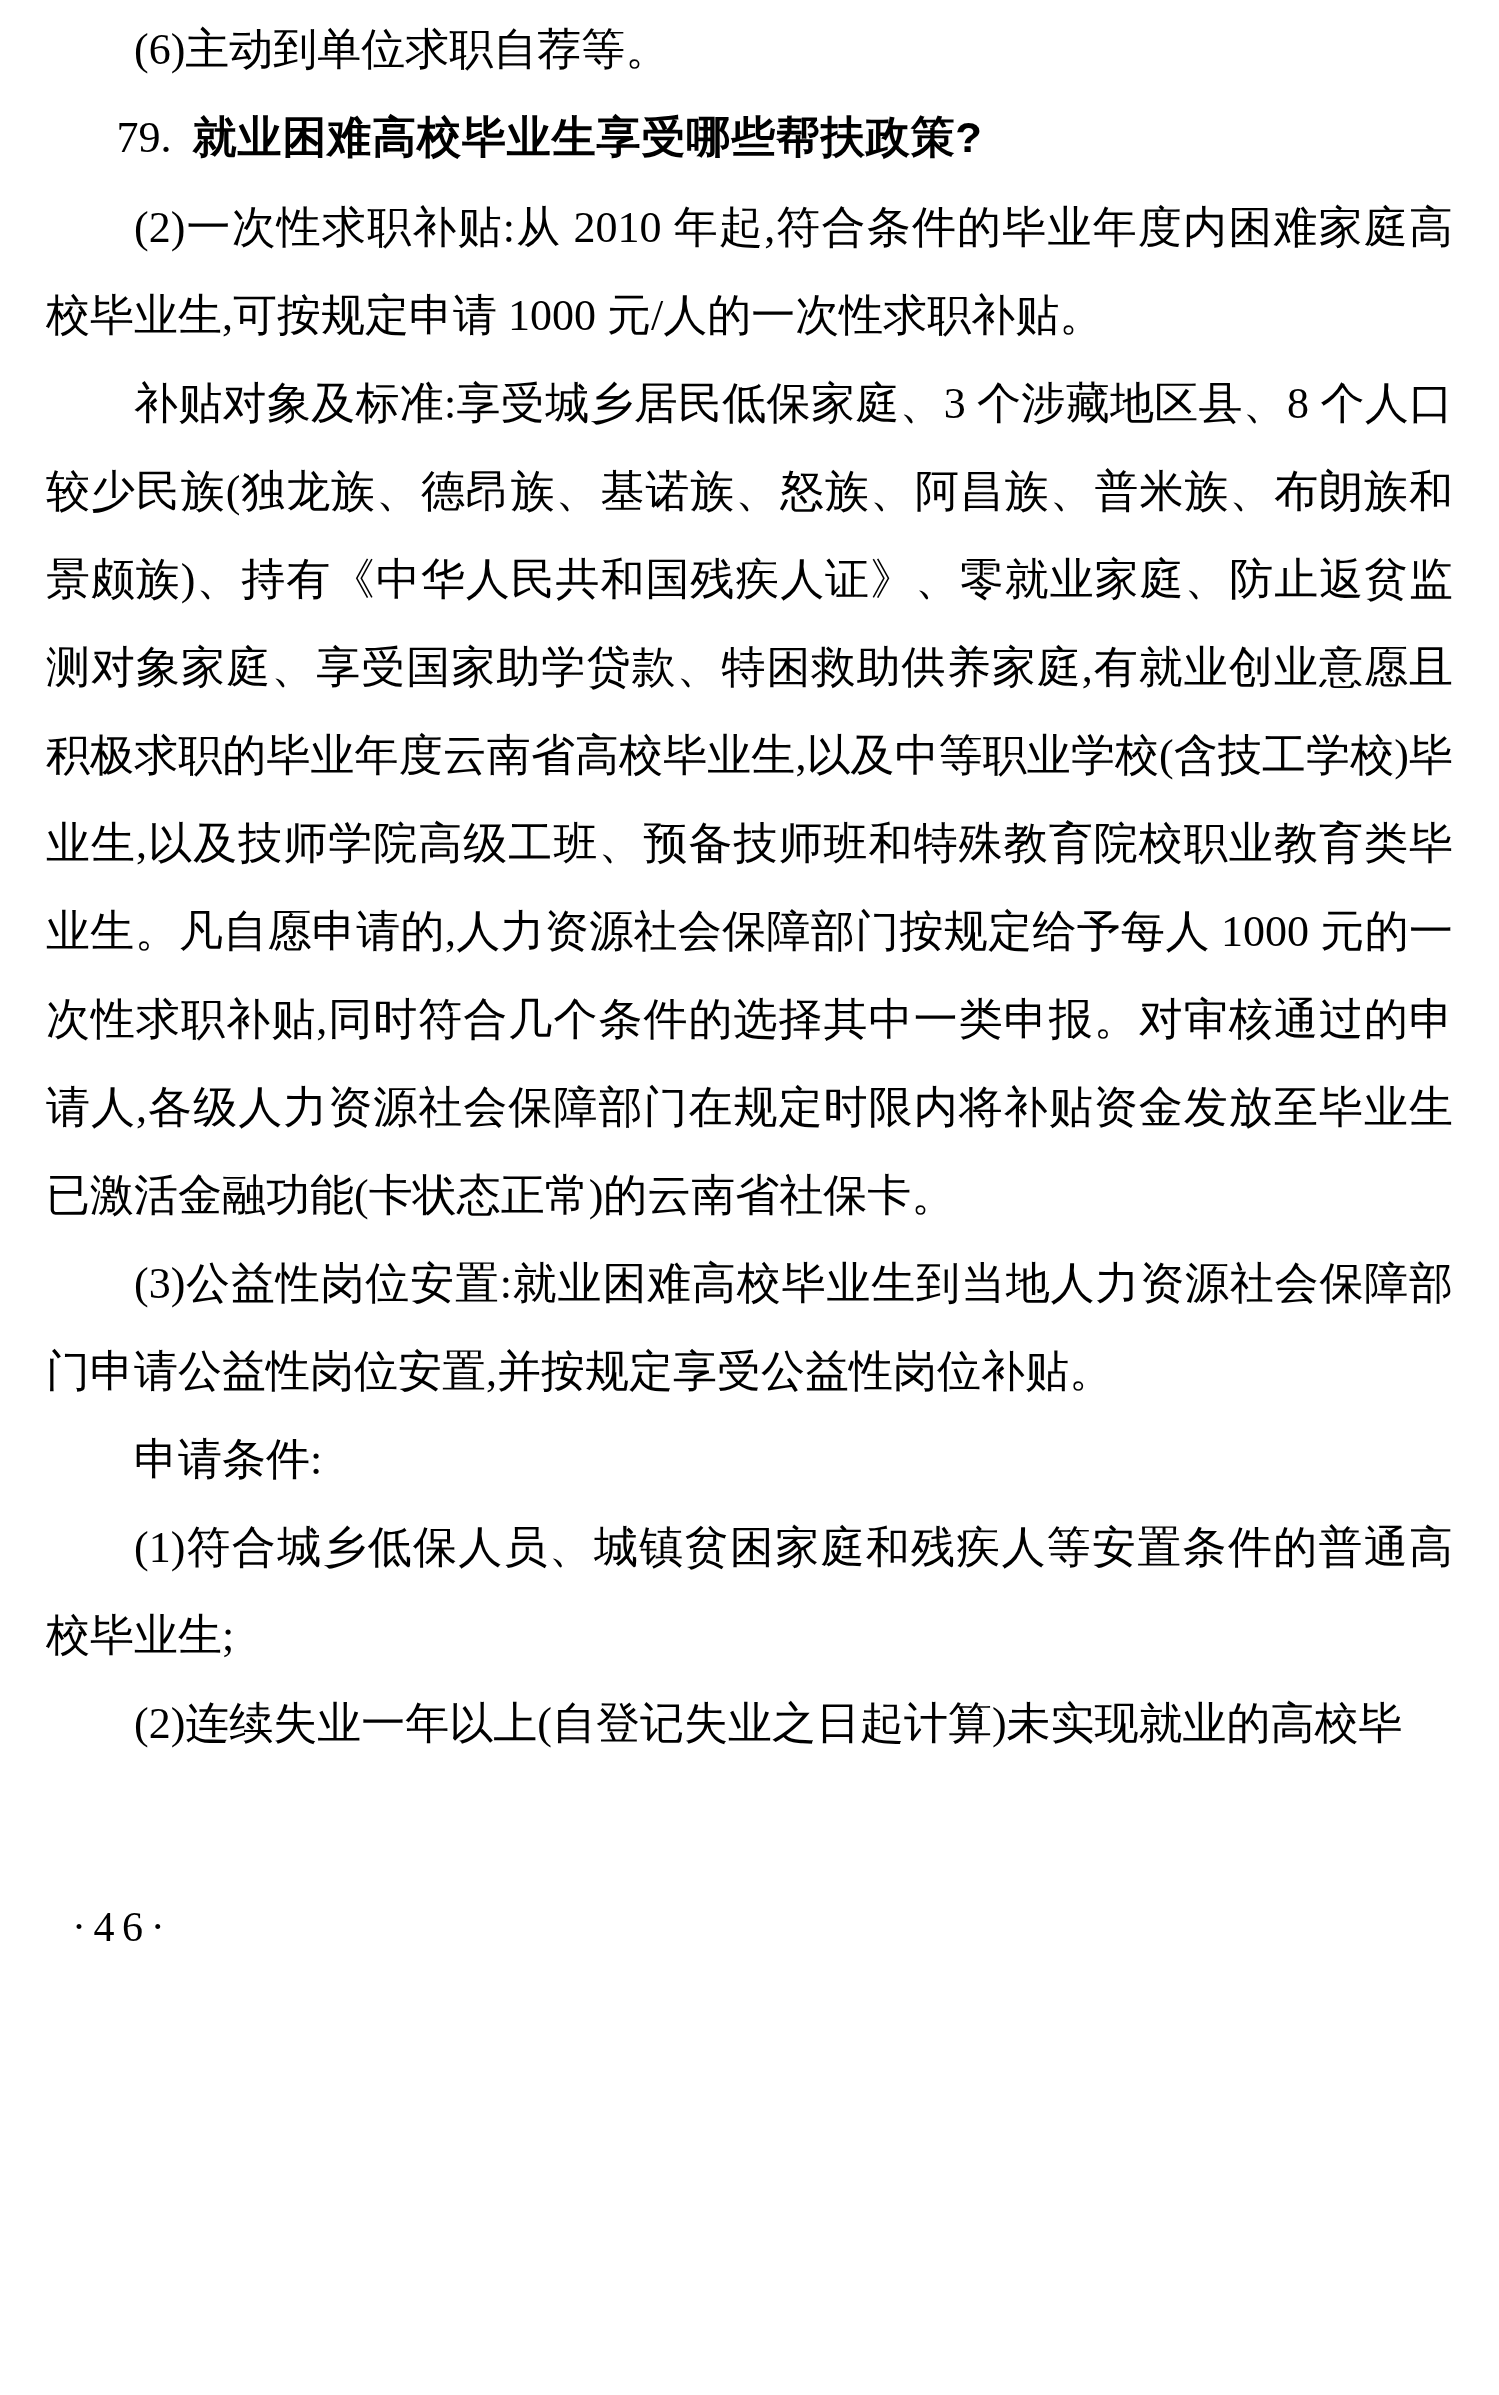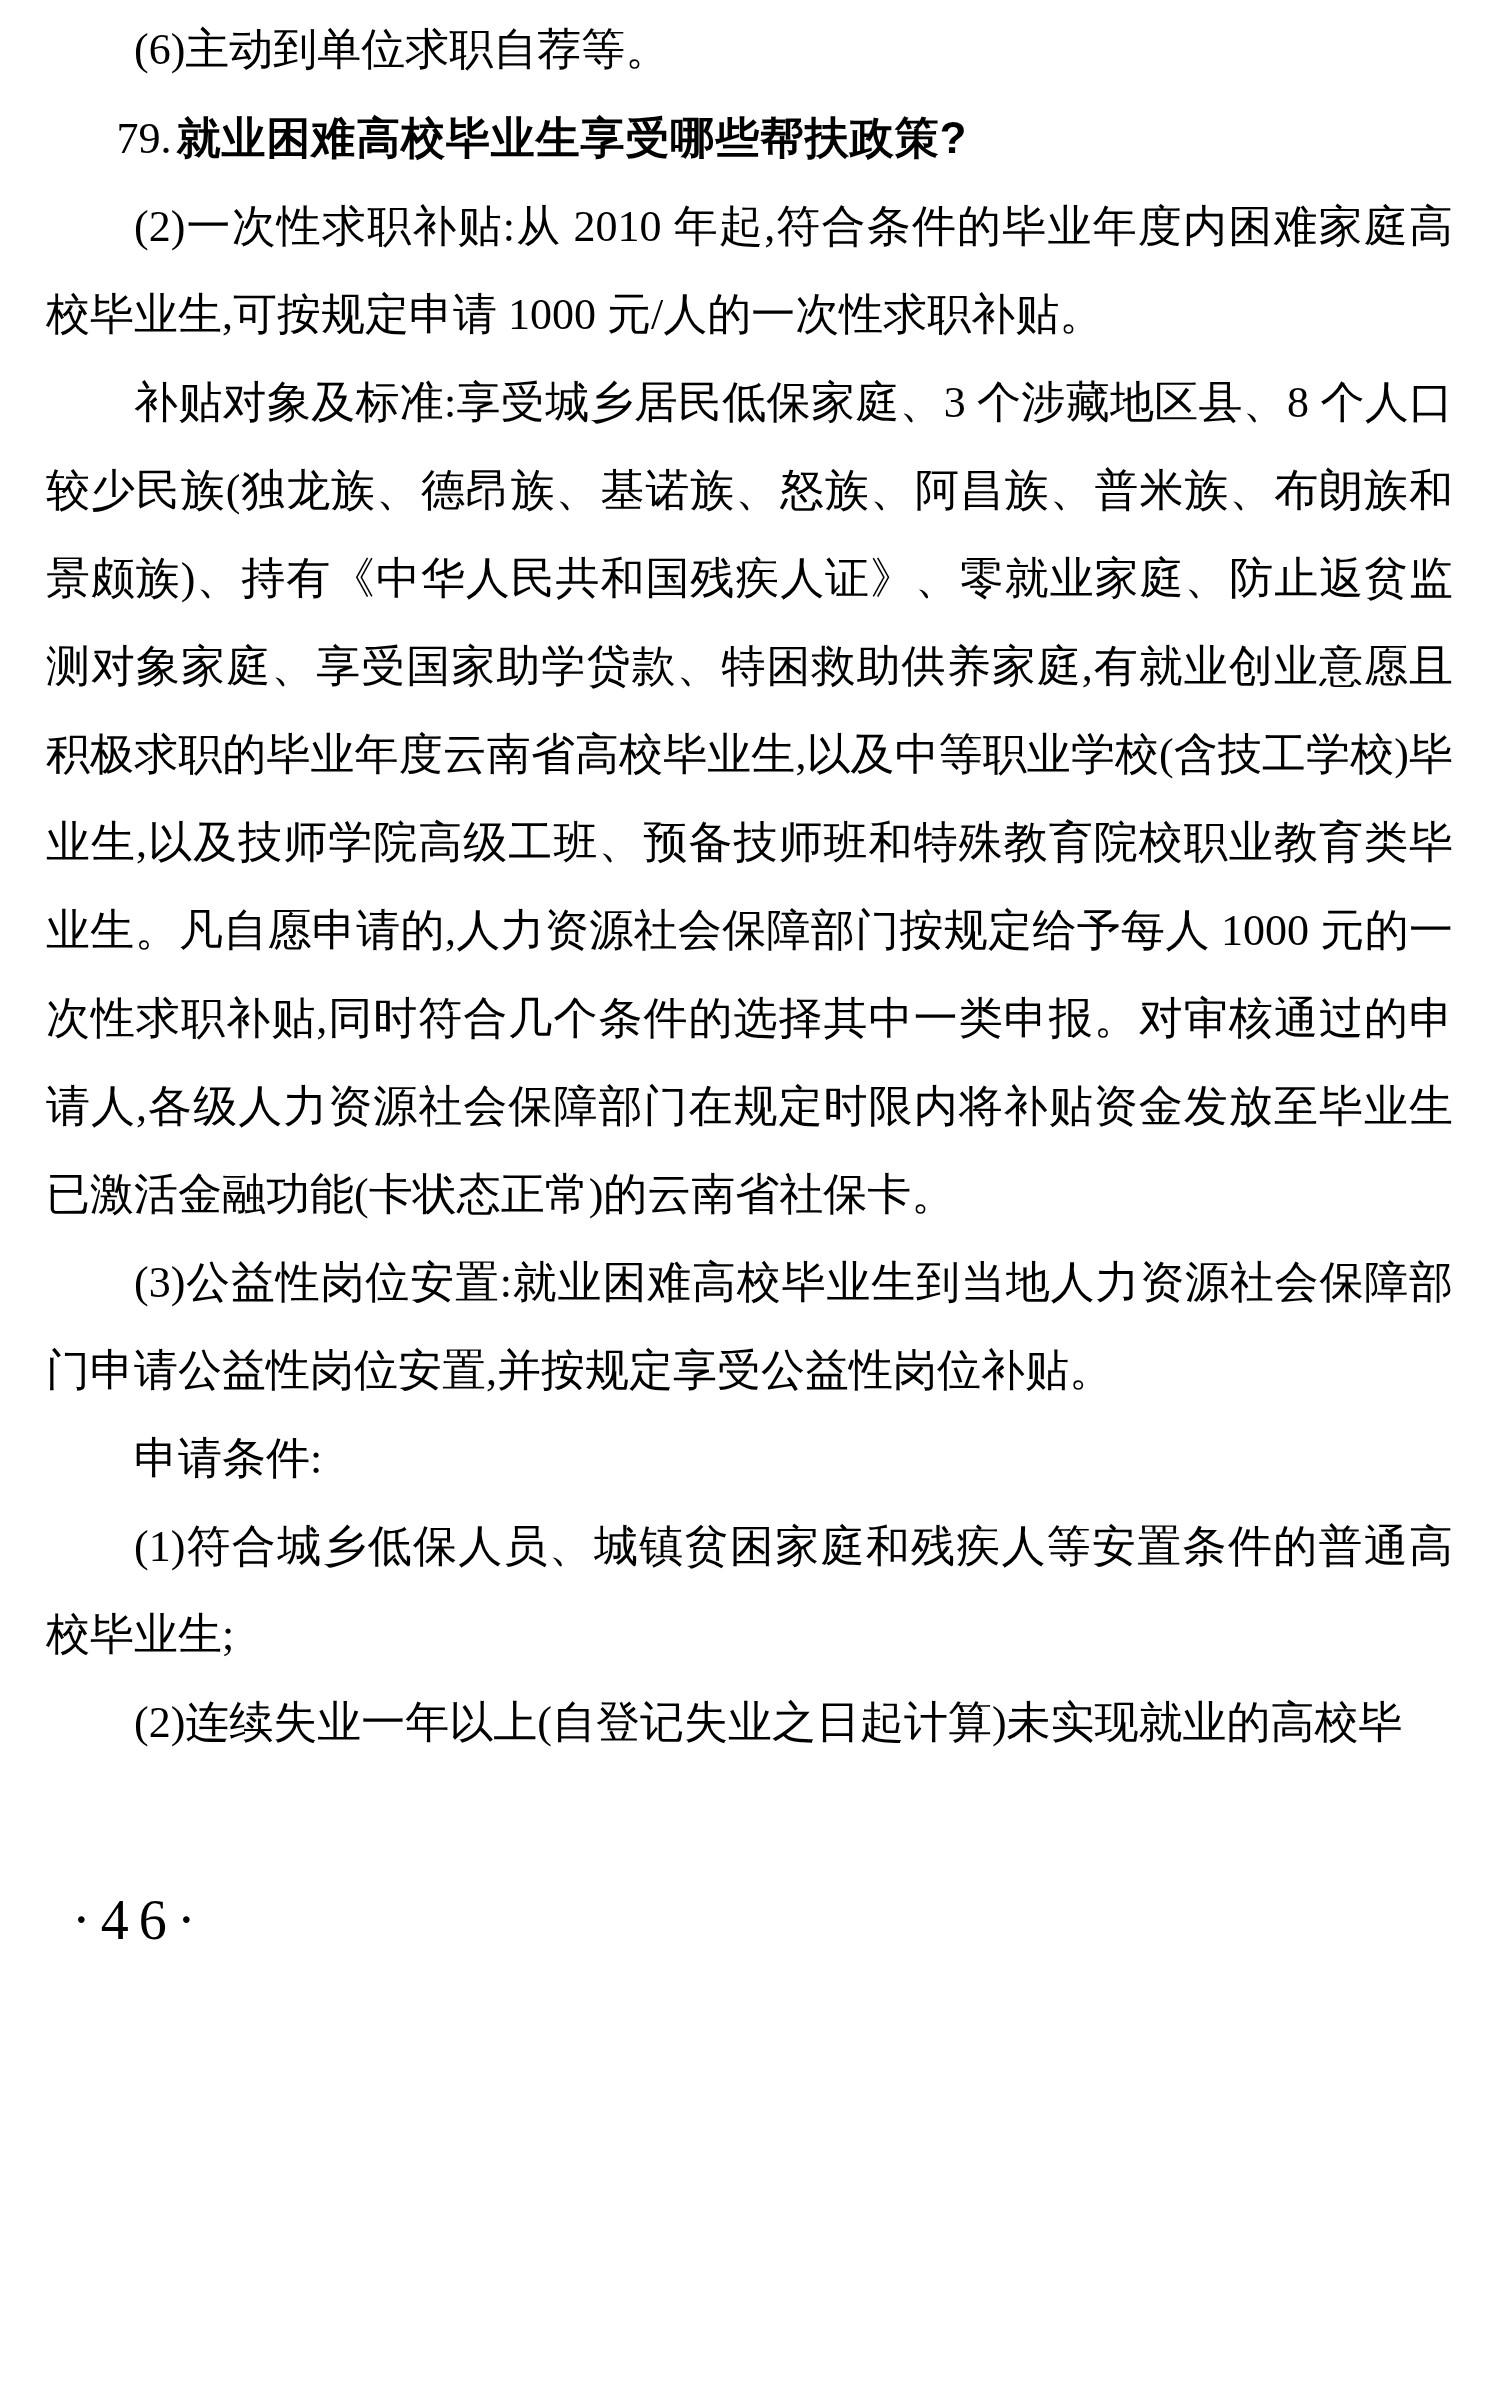--- a/index.html
+++ b/index.html
@@ -30,33 +30,34 @@
   .question-heading {
     margin: 0;
     text-indent: 1.6em;
   }
   .question-number {
     font-family: "Liberation Serif", "DejaVu Serif", serif;
     font-weight: normal;
     margin-right: 0.12em;
   }
   .question-title {
-    font-family: Liberation Sans, sans-serif;
+    font-family: Liberation Mono, monospace;
     font-weight: bold;
     letter-spacing: 0.02em;
+    margin-left: 16px;
   }
   .answer-label {
     font-family: "Liberation Sans", "DejaVu Sans", sans-serif;
     font-weight: bold;
   }
   .page-number {
     position: absolute;
     left: 72px;
     bottom: 22px;
-    font-size: 56px;
+    font-size: 42px;
     line-height: 1;
     letter-spacing: 0.18em;
     text-indent: 0;
   }
 </style>
 </head>
 <body>
 
 <div class="page">
 

